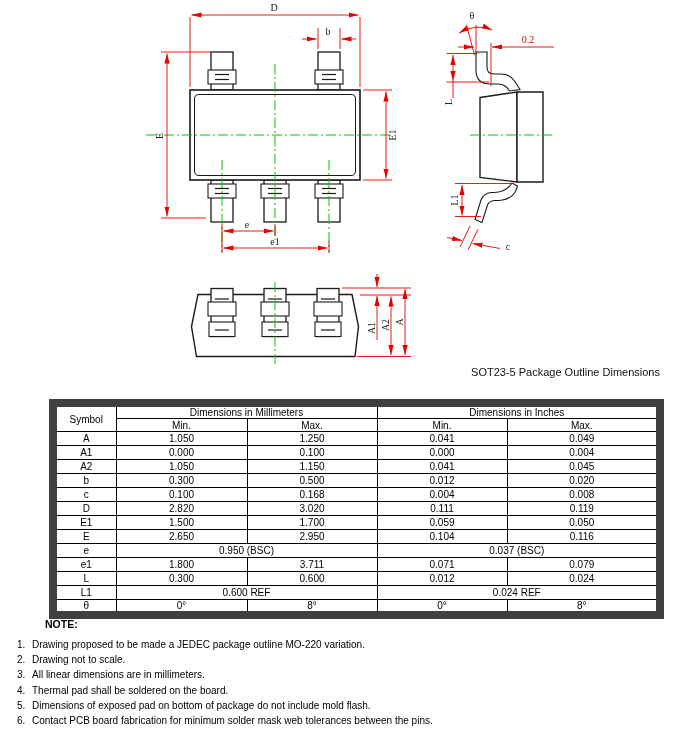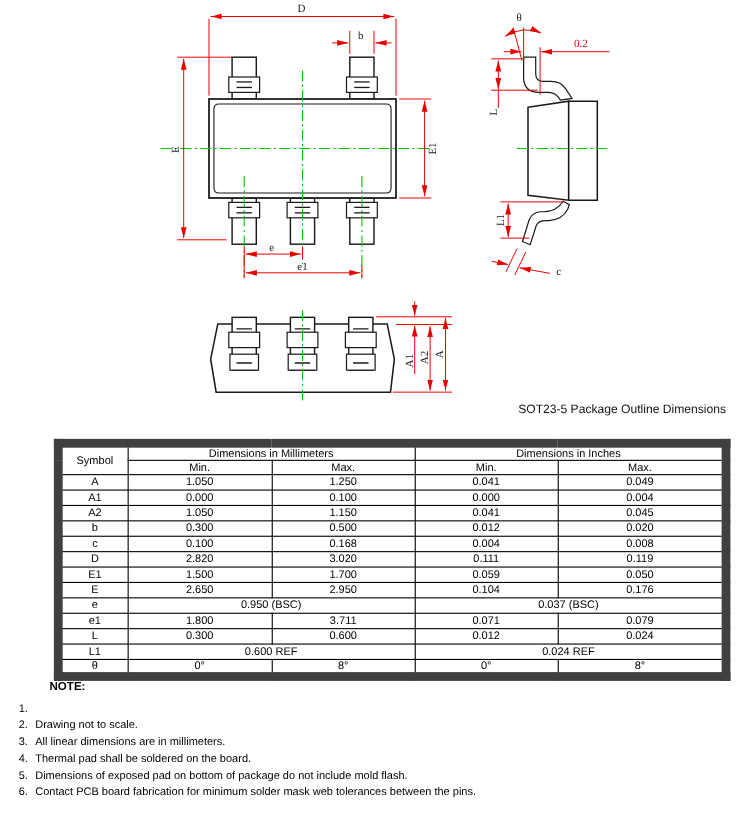--- a/index.html
+++ b/index.html
@@ -299,21 +299,21 @@
           <td>1.500</td>
           <td>1.700</td>
           <td>0.059</td>
           <td>0.050</td>
         </tr>
         <tr>
           <td>E</td>
           <td>2.650</td>
           <td>2.950</td>
           <td>0.104</td>
-          <td>0.176</td>
+          <td>0.116</td>
         </tr>
         <tr>
           <td>e</td>
           <td colspan="2">0.950 (BSC)</td>
           <td colspan="2">0.037 (BSC)</td>
         </tr>
         <tr>
           <td>e1</td>
           <td>1.800</td>
           <td>3.711</td>
@@ -339,20 +339,21 @@
           <td>0°</td>
           <td>8°</td>
         </tr>
       </tbody>
   </table>
 
   <div class="note-title">NOTE:</div>
   <ol class="note-list">
       <li>
         <span class="note-num">1.</span>
+        <span>Drawing proposed to be made a JEDEC package outline MO-220 variation.</span>
       </li>
       <li>
         <span class="note-num">2.</span>
         <span>Drawing not to scale.</span>
       </li>
       <li>
         <span class="note-num">3.</span>
         <span>All linear dimensions are in millimeters.</span>
       </li>
       <li>

